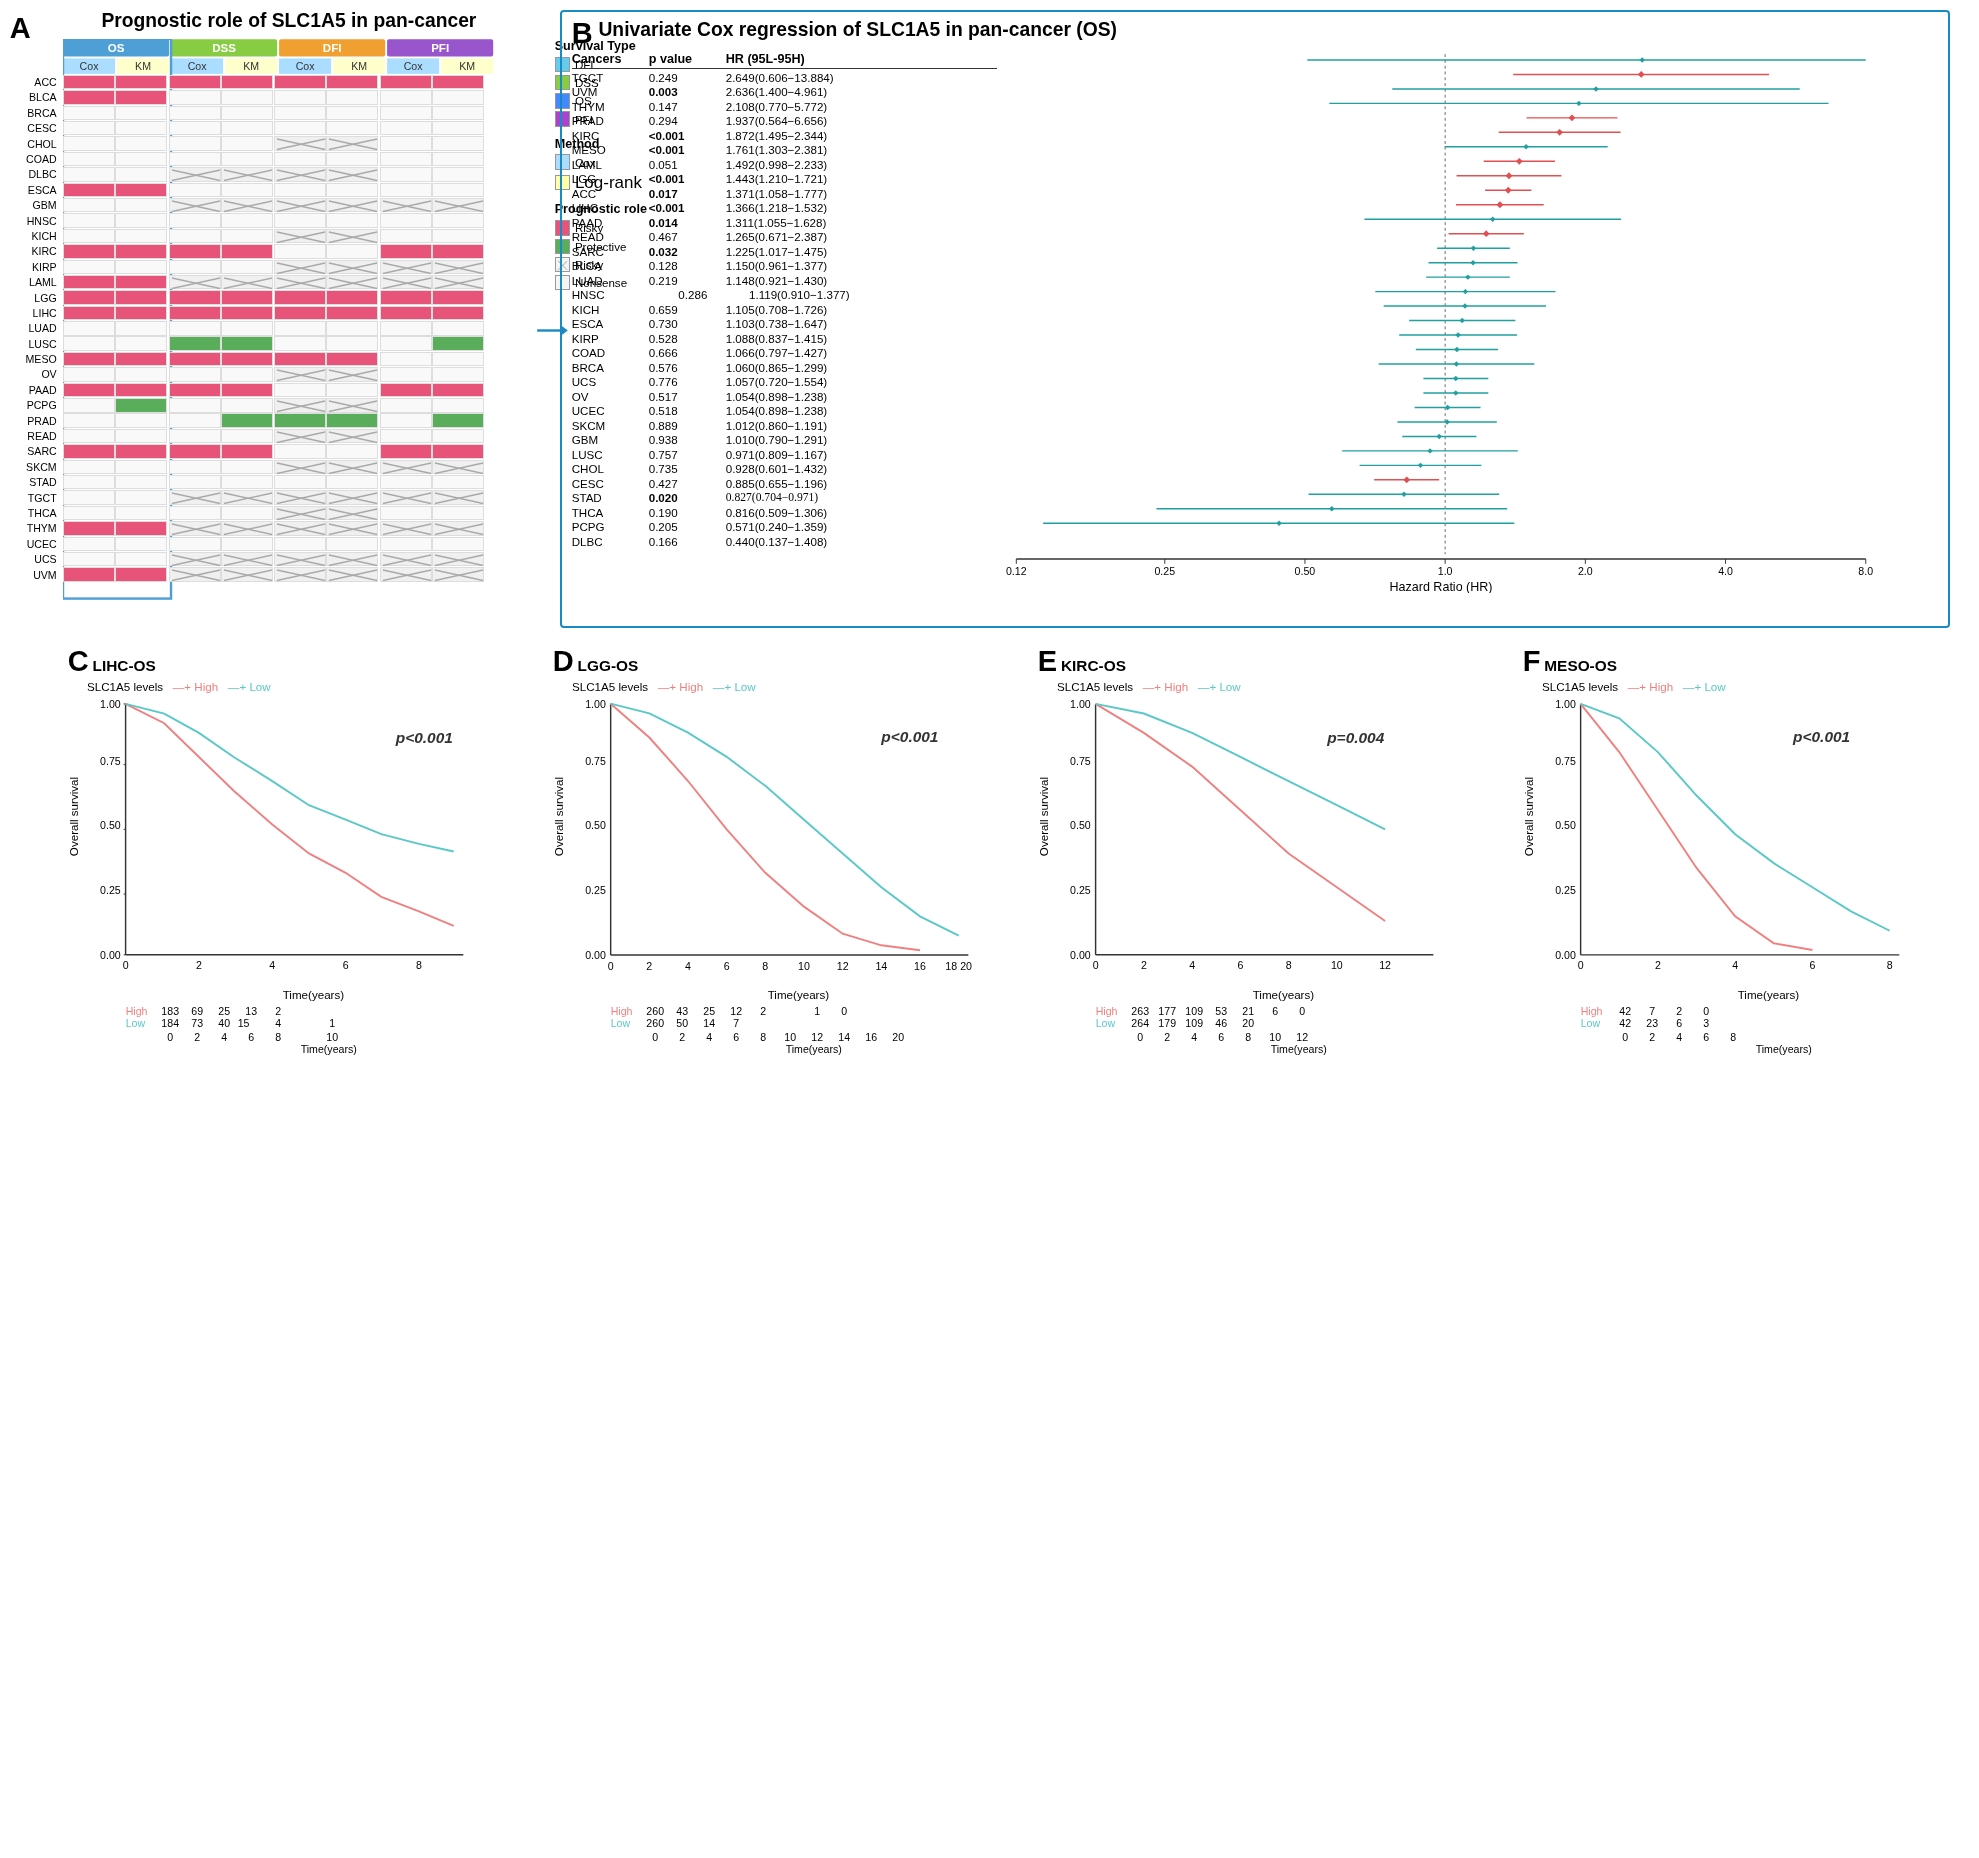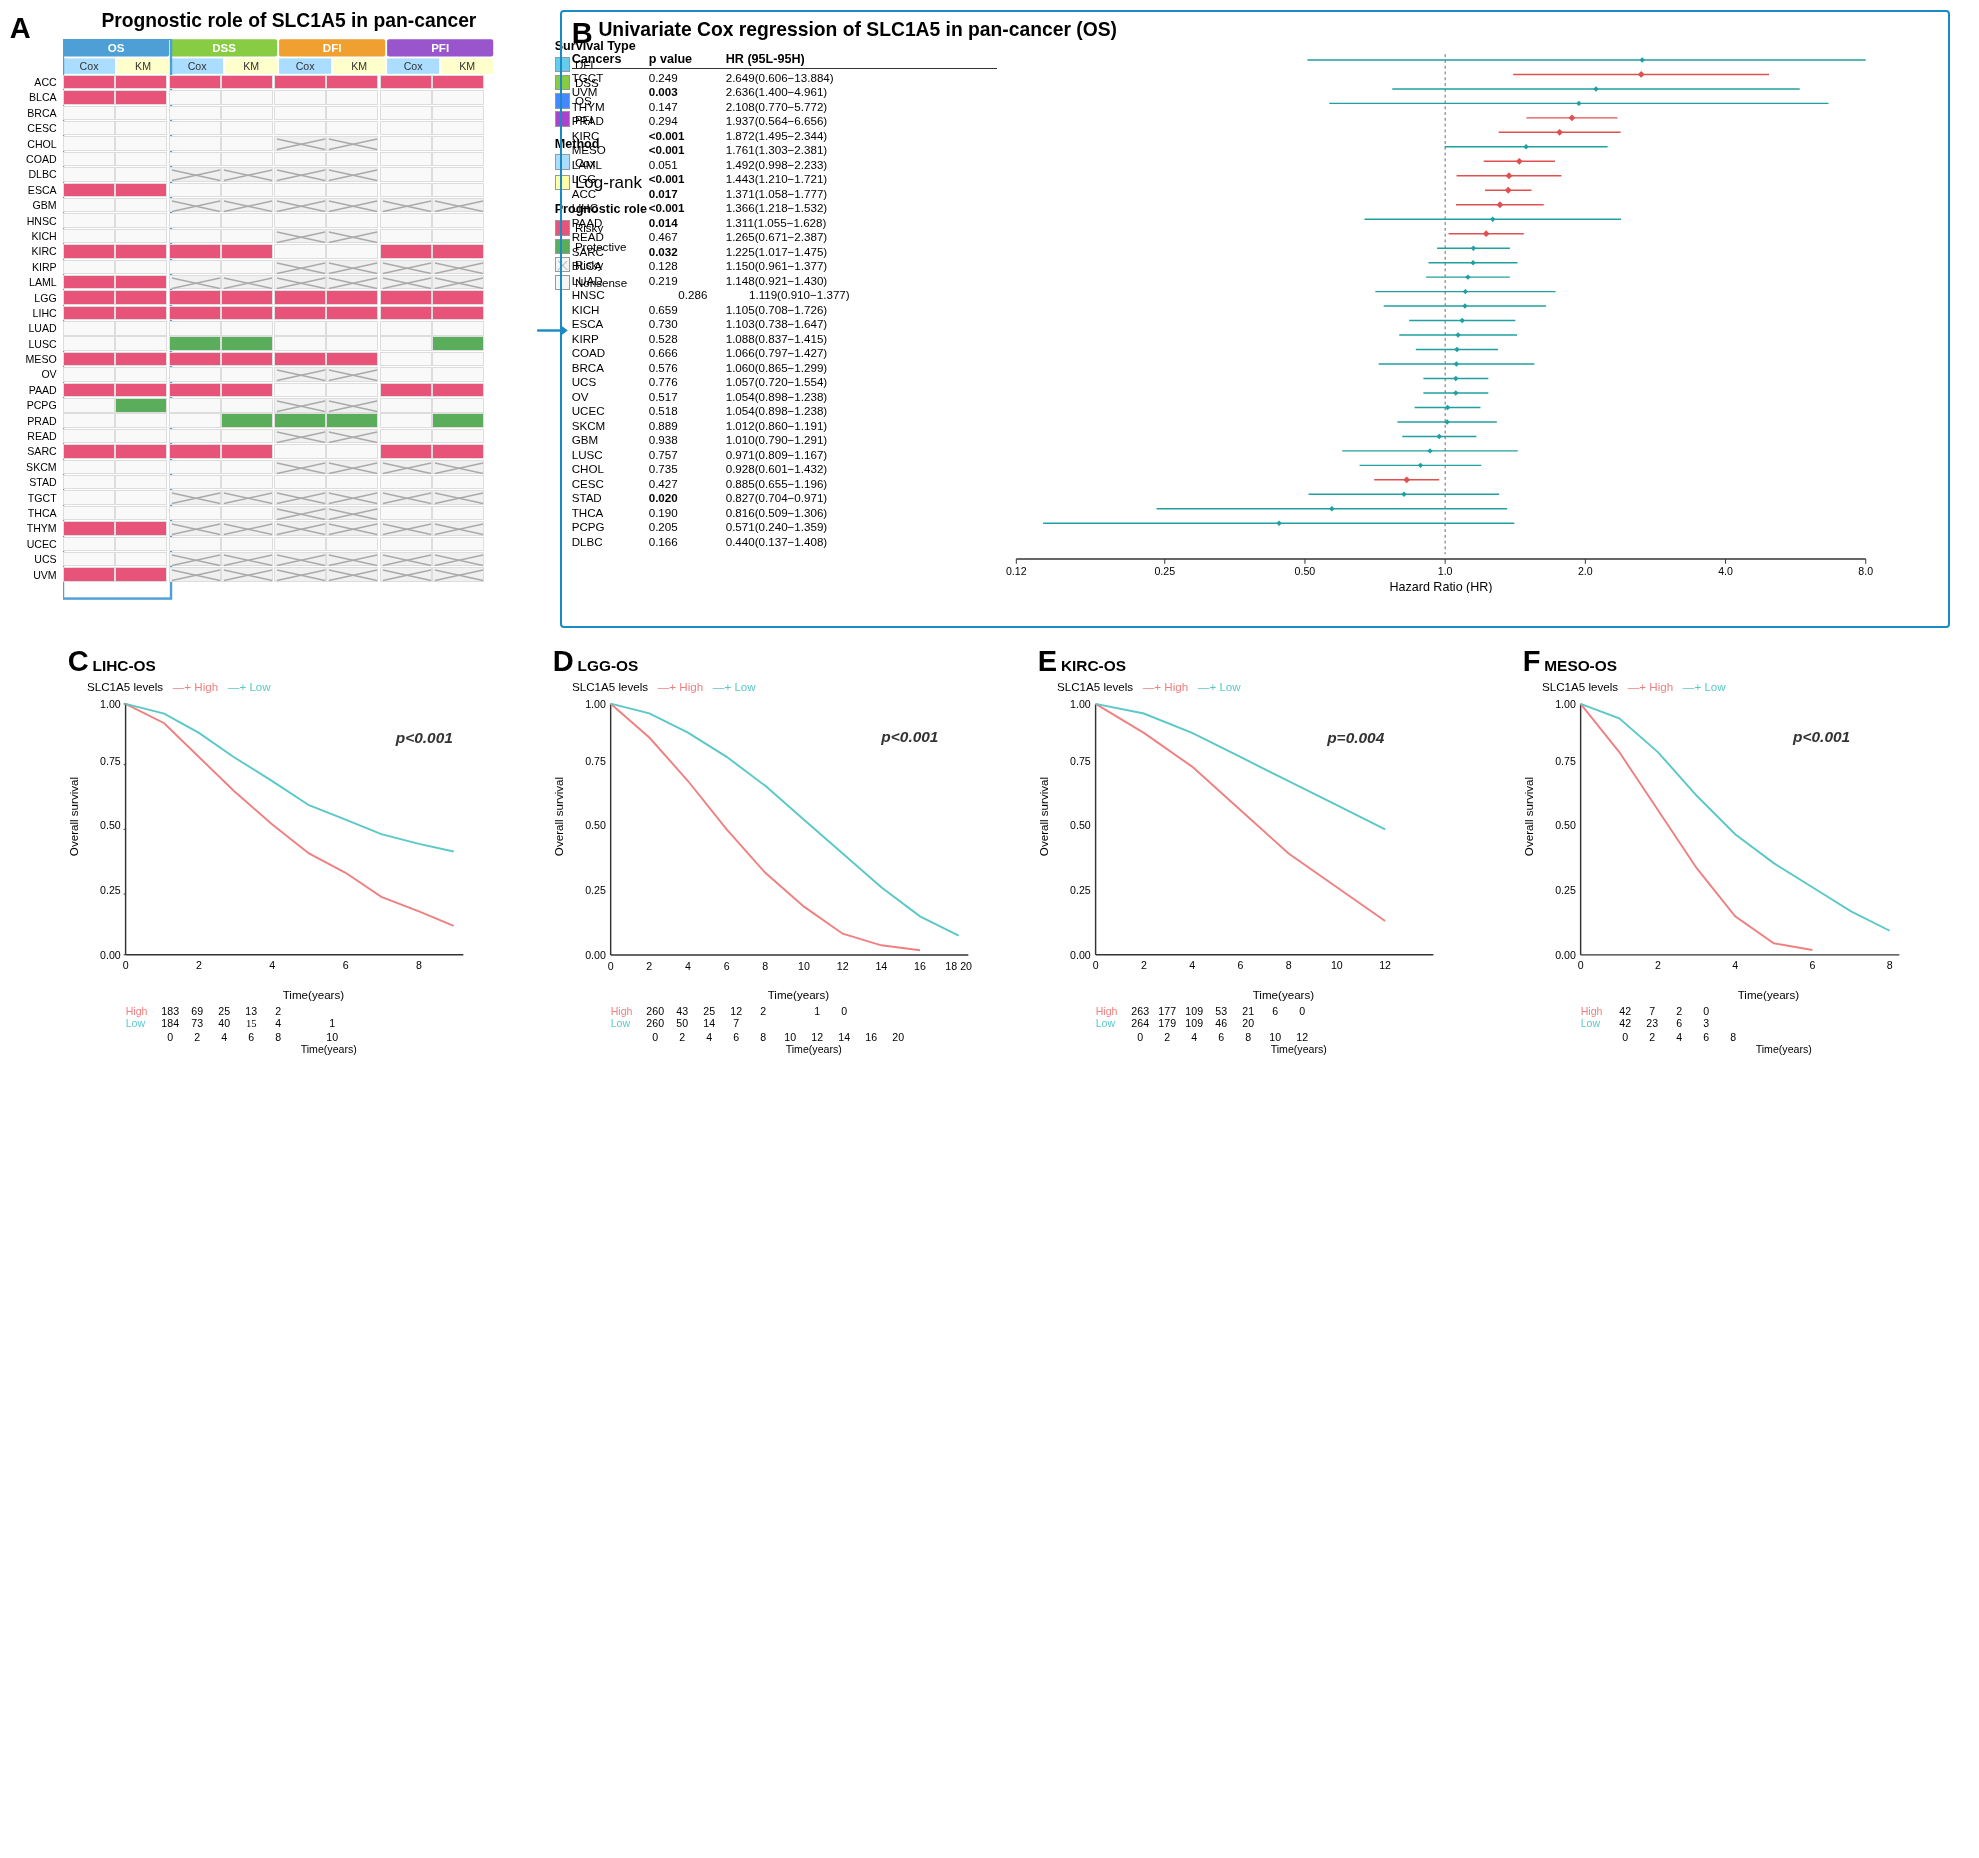--- a/index.html
+++ b/index.html
@@ -972,21 +972,21 @@
             <span style="width: 270px;">0.928(0.601−1.432)</span>
           </div>
           <div style="display: flex; height: 14.5px; align-items: center; font-size: 11.6px;">
             <span style="width: 77px;">CESC</span>
             <span style="width: 77px;">0.427</span>
             <span style="width: 270px;">0.885(0.655−1.196)</span>
           </div>
           <div style="display: flex; height: 14.5px; align-items: center; font-size: 11.6px;">
             <span style="width: 77px;">STAD</span>
             <span style="width: 77px; font-weight: bold;">0.020</span>
-            <span style="width: 270px;">0.827(0.704−0.971)</span>
+            <span style="width: 270px; font-family: Liberation Serif, serif;">0.827(0.704−0.971)</span>
           </div>
           <div style="display: flex; height: 14.5px; align-items: center; font-size: 11.6px;">
             <span style="width: 77px;">THCA</span>
             <span style="width: 77px;">0.190</span>
             <span style="width: 270px;">0.816(0.509−1.306)</span>
           </div>
           <div style="display: flex; height: 14.5px; align-items: center; font-size: 11.6px;">
             <span style="width: 77px;">PCPG</span>
             <span style="width: 77px;">0.205</span>
             <span style="width: 270px;">0.571(0.240−1.359)</span>
@@ -1140,21 +1140,21 @@
         <span style="width:27px; text-align:center;">69</span>
         <span style="width:27px; text-align:center;">25</span>
         <span style="width:27px; text-align:center;">13</span>
         <span style="width:27px; text-align:center;">2</span>
       </div>
       <div style="display:flex; align-items:center;">
         <span style="color:#5bc8c8; width:31px; font-size:10.6px;">Low</span>
         <span style="width:27px; text-align:center;">184</span>
         <span style="width:27px; text-align:center;">73</span>
         <span style="width:27px; text-align:center;">40</span>
-        <span style="width:27px; text-align:center;font-family:Liberation Serif, serif;">15</span>
+        <span style="width:27px; text-align:left;">15</span>
         <span style="width:27px; text-align:center;">4</span>
         <span style="width:27px; text-align:center;"></span>
         <span style="width:27px; text-align:center;">1</span>
       </div>
       <div style="display:flex; margin-top:1.9px; margin-left:31px;">
         <span style="width:27px; text-align:center;">0</span>
         <span style="width:27px; text-align:center;">2</span>
         <span style="width:27px; text-align:center;">4</span>
         <span style="width:27px; text-align:center;">6</span>
         <span style="width:27px; text-align:center;">8</span>

